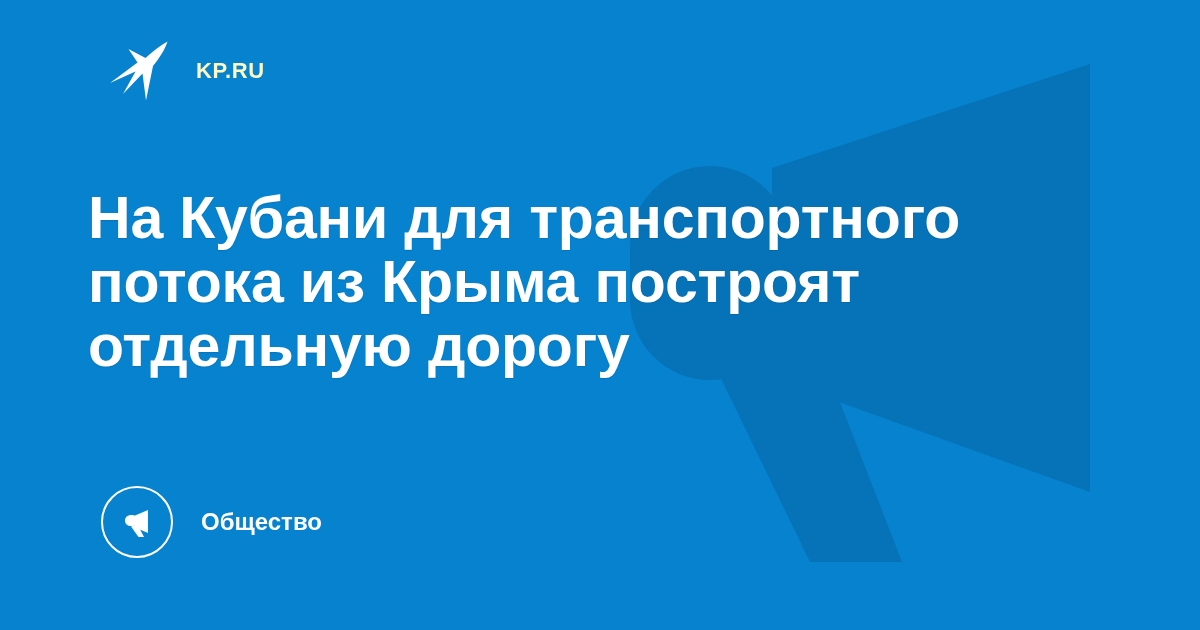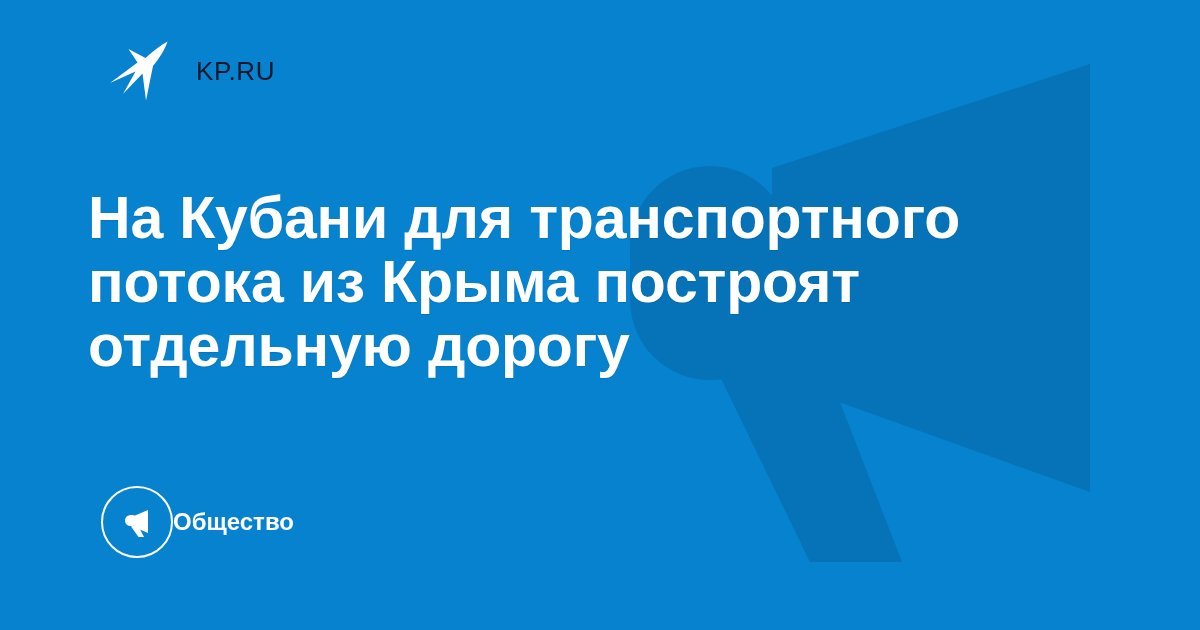--- a/index.html
+++ b/index.html
@@ -45,23 +45,23 @@
     gap: 22px;
     z-index: 3;
   }
   .brand-mark {
     width: 70px;
     height: 70px;
     display: block;
     flex: 0 0 auto;
   }
   .brand-name {
-    color: #0f172a;
-    font-size: 26px;
-    font-weight: normal;
+    color: #fef9c3;
+    font-size: 22px;
+    font-weight: bold;
     letter-spacing: 0.6px;
     line-height: 1;
     white-space: nowrap;
   }
 
   
   .headline {
     position: absolute;
     left: 88px;
     top: 186px;
@@ -76,20 +76,21 @@
     text-shadow: 0 1px 1px rgba(0, 60, 110, 0.18);
   }
 
   
   .rubric {
     position: absolute;
     left: 101px;
     top: 486px;
     display: flex;
     align-items: center;
+    gap: 28px;
     z-index: 3;
   }
   .rubric-badge {
     width: 72px;
     height: 72px;
     border-radius: 50%;
     border: 2px solid #ffffff;
     box-sizing: border-box;
     display: flex;
     align-items: center;

